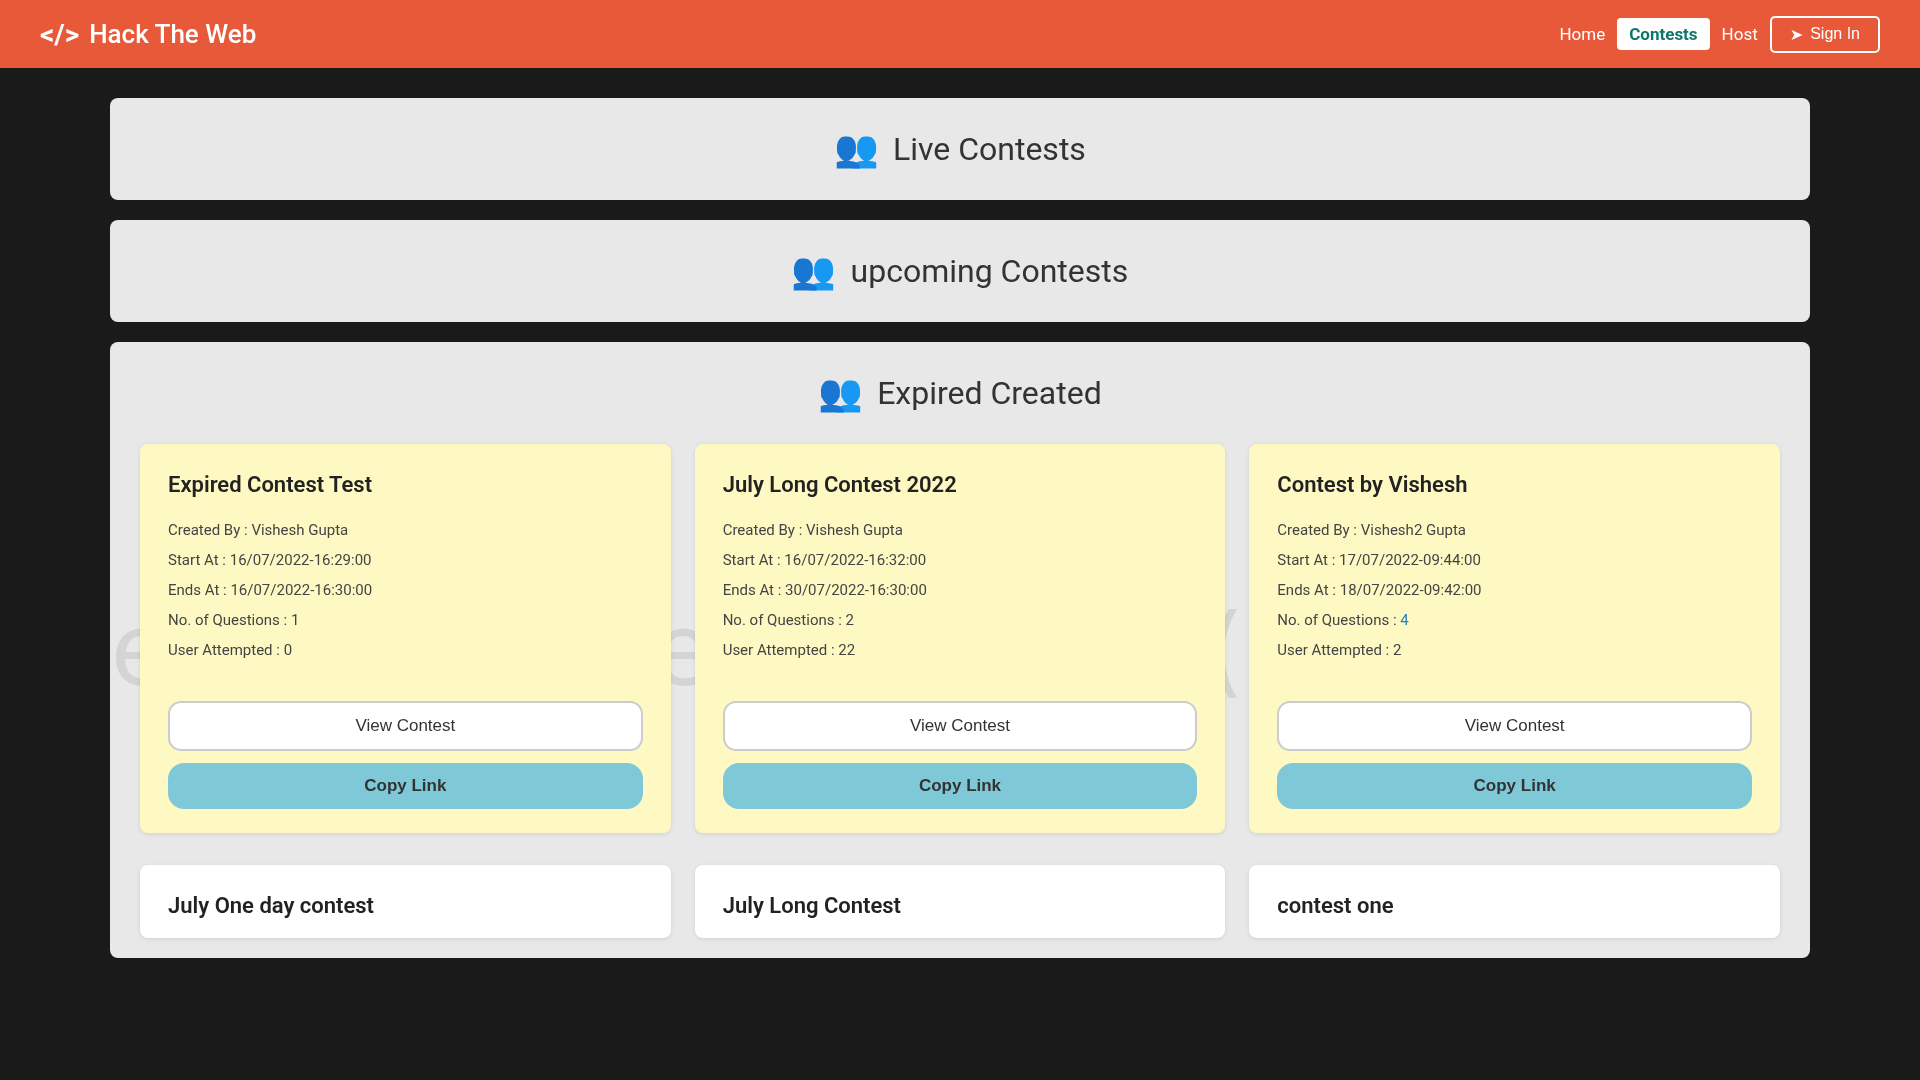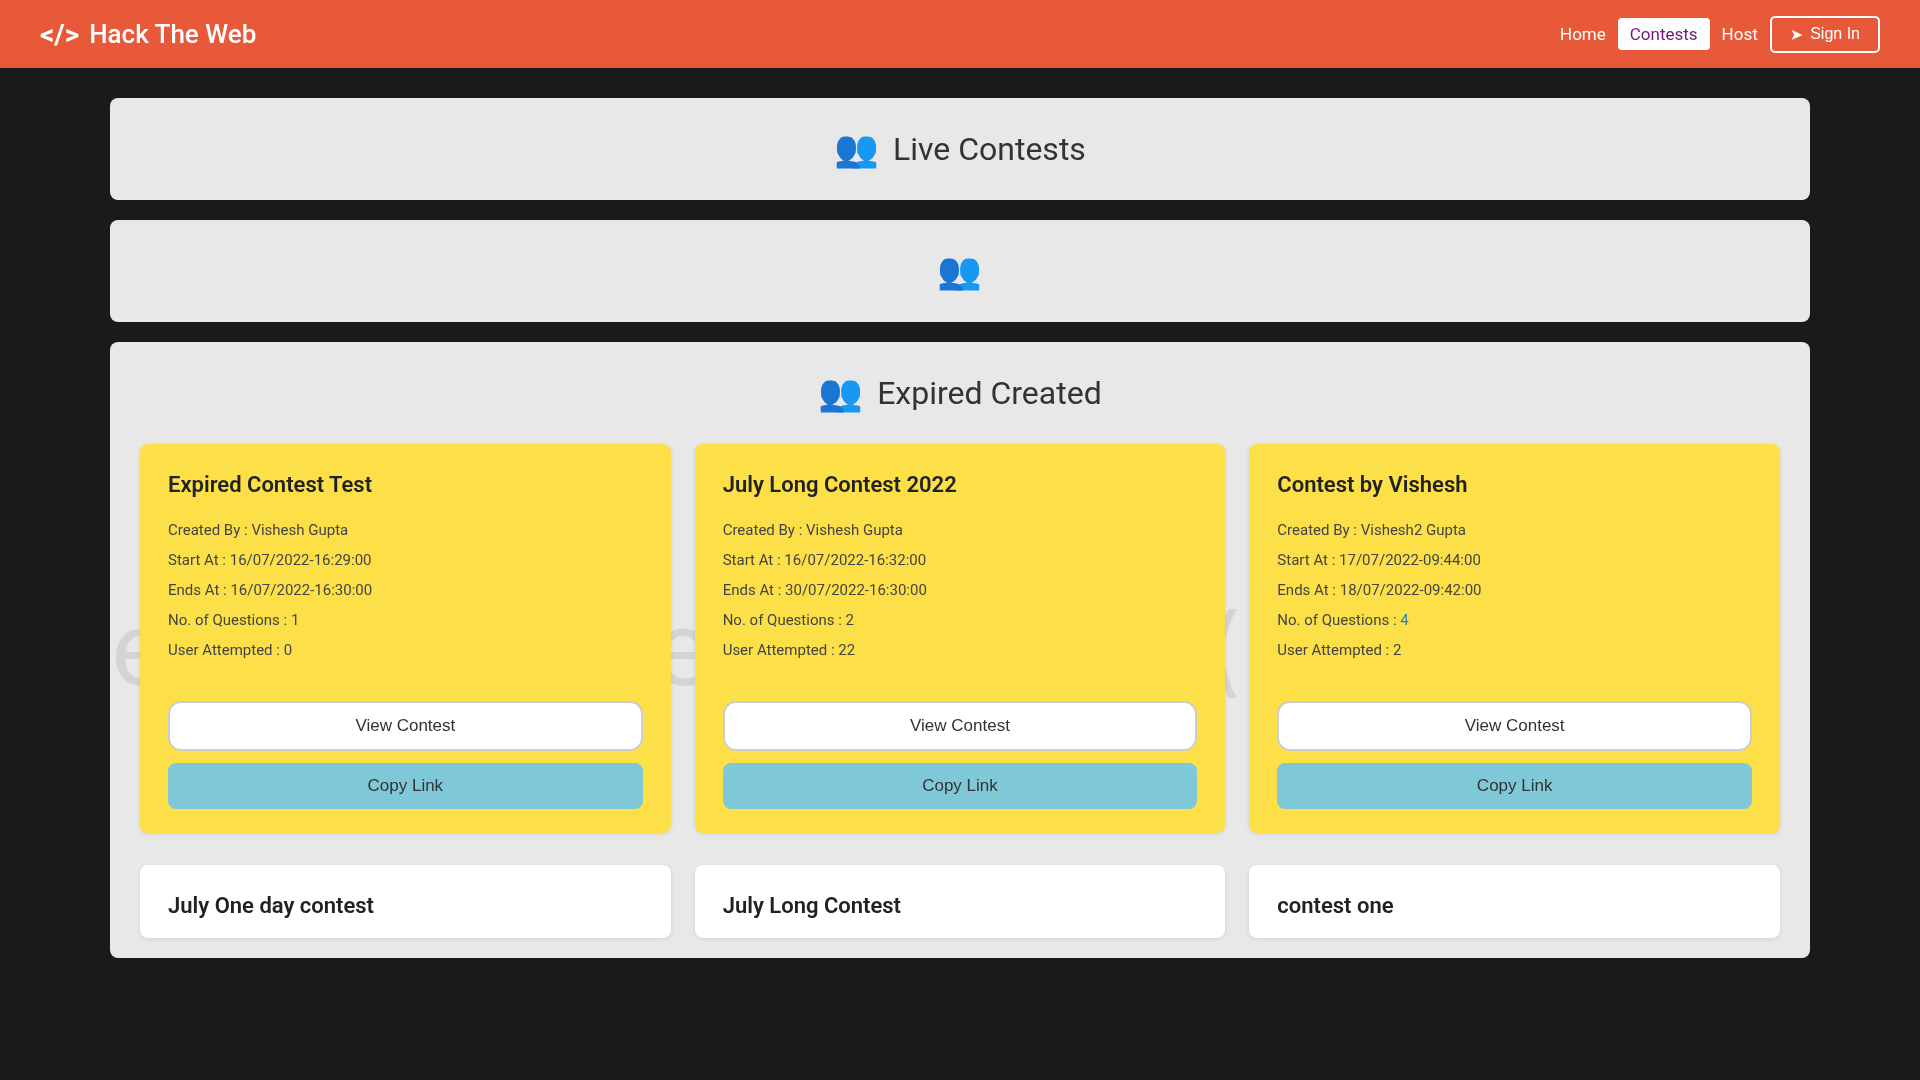--- a/index.html
+++ b/index.html
@@ -39,22 +39,22 @@
     }
     .nav-link {
       color: white;
       text-decoration: none;
       font-size: 17px;
       padding: 6px 12px;
       border-radius: 4px;
     }
     .nav-link.active {
       background: white;
-      color: #701a75;
-      font-weight: 400;
+      color: #0f766e;
+      font-weight: 700;
     }
     .btn-signin {
       background: transparent;
       color: white;
       border: 2px solid white;
       padding: 7px 18px;
       border-radius: 5px;
       font-size: 16px;
       cursor: pointer;
       display: flex;
@@ -125,21 +125,21 @@
     .cards-grid {
       display: grid;
       grid-template-columns: repeat(3, 1fr);
       gap: 24px;
       position: relative;
       z-index: 1;
     }
 
     
     .contest-card {
-      background: #fde047;
+      background: #fef9c3;
       border-radius: 8px;
       padding: 28px 28px 24px;
       box-shadow: 0 1px 4px rgba(0,0,0,0.1);
     }
     .contest-card-title {
       font-size: 22px;
       font-weight: 600;
       color: #222;
       margin-bottom: 18px;
     }
@@ -164,24 +164,25 @@
       margin-bottom: 12px;
       text-align: center;
     }
     .btn-copy-link {
       display: block;
       width: 100%;
       padding: 13px;
       background: #7ec8d8;
       color: #333;
       border: none;
-      border-radius: 8px;
+      border-radius: 16px;
       font-size: 17px;
       cursor: pointer;
       text-align: center;
+      font-weight: bold;
     }
 
     
     .bottom-cards-grid {
       display: grid;
       grid-template-columns: repeat(3, 1fr);
       gap: 24px;
       position: relative;
       z-index: 1;
       margin-top: 32px;
@@ -222,20 +223,21 @@
   <div class="section-panel">
     <h2 class="section-title">
       <span class="section-icon">👥</span>
       <span>Live Contests</span>
     </h2>
   </div>
 
   <div class="section-panel">
     <h2 class="section-title">
       <span class="section-icon">👥</span>
+      <span>upcoming Contests</span>
     </h2>
   </div>
 
   <div class="expired-section">
     <div class="expired-bg-text">
       <span class="bg-word">eat();</span>
       <span class="bg-word">sleep();</span>
       <span class="bg-word">code();</span>
       <span class="bg-word">repeat();</span>
     </div>

